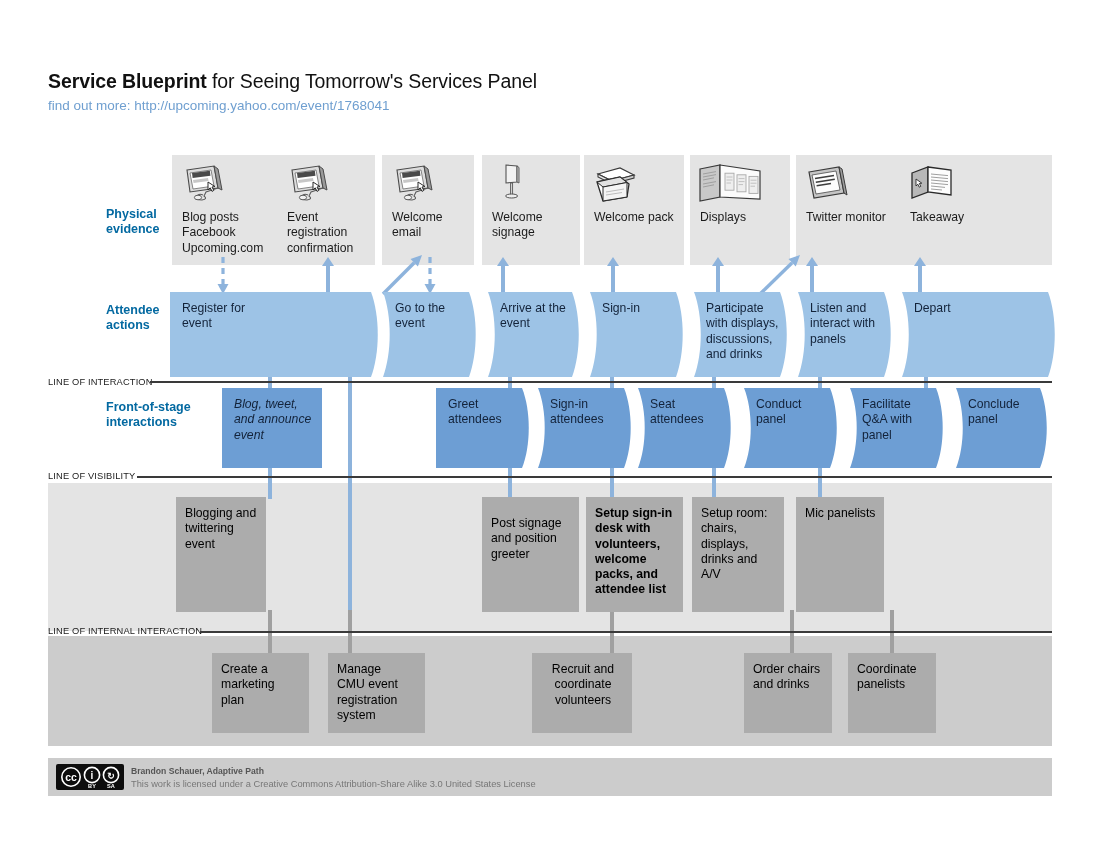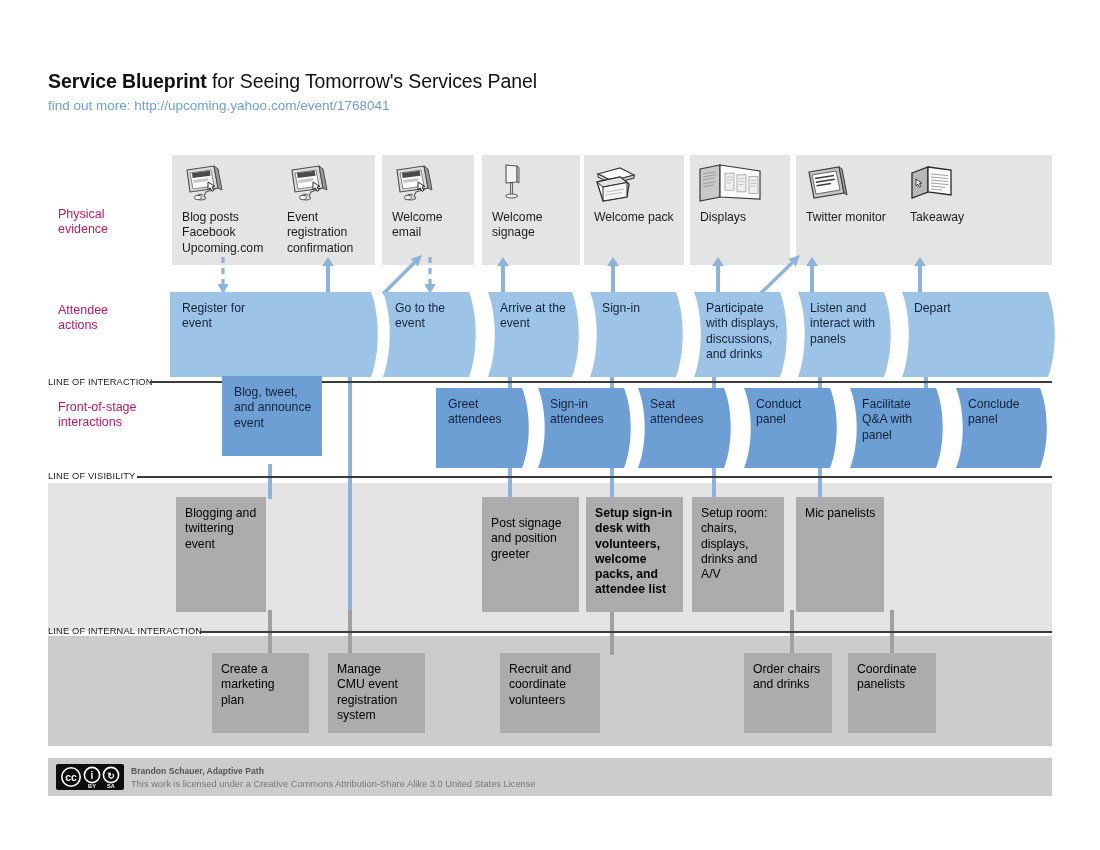--- a/index.html
+++ b/index.html
@@ -10,21 +10,21 @@
   }
   .stage{position:absolute;left:0;top:0;width:1100px;height:850px;}
   .abs{position:absolute;}
 
   
   #title{left:48px;top:70px;font-size:19.5px;font-weight:400;color:#111;white-space:nowrap;letter-spacing:-0.1px;}
   #title b{font-weight:bold;}
   #subtitle{left:48px;top:98px;font-size:13.5px;color:#6f9fd0;white-space:nowrap;}
 
   
-  .rowlabel{font-size:12.5px;font-weight:normal;line-height:15px;color:#be185d;white-space:pre-line;}
+  .rowlabel{font-size:12.5px;font-weight:bold;line-height:15px;color:#0369a1;white-space:pre-line;margin-left:48px;}
 
   
   .band{background:#e4e4e4;}
   .band-dark{background:#cccccc;}
 
   
   .pe-cell{background:#e4e4e4;}
   .pe-label{font-size:12.2px;line-height:15.3px;color:#1b1b1b;white-space:pre-line;}
 
   
@@ -316,21 +316,21 @@
           <path d="M0,0 L146,0 C155,23.8 155,61.199999999999996 146,85 L0,85 C9,61.199999999999996 9,23.8 0,0 Z" fill="#9dc3e6"></path>
         </svg>
         <div class="chev-text" style="left: 12px; top: 9px; width: 140px;">Depart</div>
       </div>
     </div>
 
   <div class="divlabel" style="left:48px;top:377px;">LINE OF INTERACTION</div>
   <div class="divline" style="left:150px;top:381px;width:902px;"></div>
 
   <div id="fs-host">
-      <div class="chev" style="left: 222px; top: 376px; width: 100px; height: 68px;">
+      <div class="chev" style="left: 222px; top: 388px; width: 100px; height: 68px; font-style: italic;">
         <svg width="112" height="80" viewBox="0 0 112 80">
           <path d="M0,0 L100,0 L100,80 L0,80 Z" fill="#6d9ed4"></path>
         </svg>
         <div class="chev-text" style="left: 12px; top: 9px; width: 80px;">Blog, tweet,
 and announce
 event</div>
       </div>
       <div class="chev" style="left: 436px; top: 388px; width: 100px; height: 80px;">
         <svg width="112" height="80" viewBox="0 0 112 80">
           <path d="M0,0 L86,0 C95,22.400000000000002 95,57.599999999999994 86,80 L0,80 Z" fill="#6d9ed4"></path>
@@ -418,21 +418,21 @@
         <div class="gbox-text" style="left: 9px; top: 9px; width: 81px;">Create a
 marketing
 plan</div>
       </div>
       <div class="gbox" style="left: 328px; top: 653px; width: 97px; height: 80px;">
         <div class="gbox-text" style="left: 9px; top: 9px; width: 81px;">Manage
 CMU event
 registration
 system</div>
       </div>
-      <div class="gbox" style="left: 500px; top: 653px; width: 100px; height: 80px;">
+      <div class="gbox" style="left: 532px; top: 653px; width: 100px; height: 80px; text-align: center;">
         <div class="gbox-text" style="left: 9px; top: 9px; width: 84px;">Recruit and
 coordinate
 volunteers</div>
       </div>
       <div class="gbox" style="left: 744px; top: 653px; width: 88px; height: 80px;">
         <div class="gbox-text" style="left: 9px; top: 9px; width: 72px;">Order chairs
 and drinks</div>
       </div>
       <div class="gbox" style="left: 848px; top: 653px; width: 88px; height: 80px;">
         <div class="gbox-text" style="left: 9px; top: 9px; width: 72px;">Coordinate

